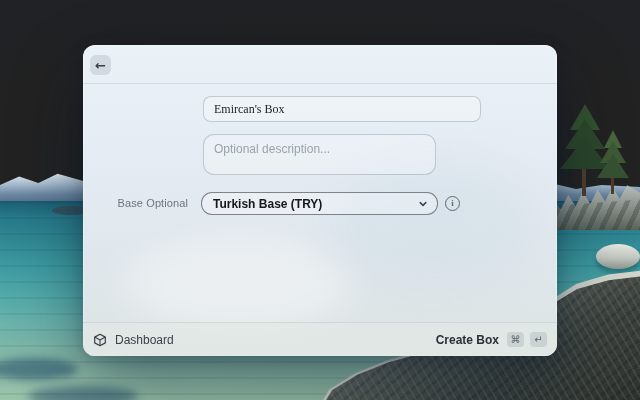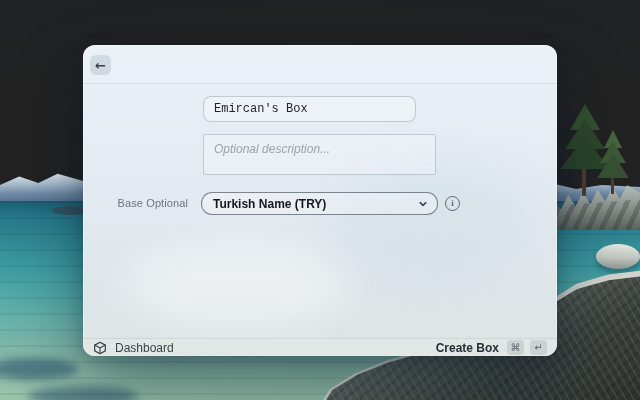--- a/index.html
+++ b/index.html
@@ -66,38 +66,38 @@
 
   .win-header{position:absolute;left:0;top:0;width:100%;height:38px;
     border-bottom:1px solid rgba(45,70,95,.10);}
   .back-btn{position:absolute;left:7px;top:10px;width:21px;height:20px;border-radius:6px;
     background:rgba(108,120,132,.18);display:flex;align-items:center;justify-content:center;
     color:#3a4046;font-size:13px;font-weight:600;cursor:pointer;
     font-family:"DejaVu Sans",sans-serif;line-height:1;}
 
   .field-label{position:absolute;left:0;width:105px;text-align:right;
     font-size:11px;color:#6d747b;font-weight:500;letter-spacing:.1px;}
-  .txt-input{position:absolute;left:120px;width:213px;height:26px;box-sizing:border-box;
+  .txt-input{position:absolute;left:120px;width:278px;height:26px;box-sizing:border-box;
     border:1px solid rgba(100,115,130,.32);border-radius:8px;background:rgba(255,255,255,.30);
     padding:0 10px;font-size:12px;font-weight:500;color:#212529;outline:none;
-    font-family:Liberation Mono, monospace;}
+    font-family:Liberation Serif, serif;}
   .txt-area{position:absolute;left:120px;top:89px;width:233px;height:41px;box-sizing:border-box;
-    border:1px solid rgba(100,115,130,.32);border-radius:2px;background:rgba(255,255,255,.25);
+    border:1px solid rgba(100,115,130,.32);border-radius:11px;background:rgba(255,255,255,.25);
     padding:7px 10px;font-size:12px;color:#212529;resize:none;outline:none;
-    font-family:"Liberation Sans",sans-serif;font-style:italic;}
+    font-family:"Liberation Sans",sans-serif;}
   .txt-area::placeholder,.txt-input::placeholder{color:#9aa2ab;}
   .select{position:absolute;left:118px;top:147px;width:237px;height:23px;box-sizing:border-box;
     border:1px solid rgba(55,66,78,.62);border-radius:11px;background:rgba(255,255,255,.30);
     display:flex;align-items:center;justify-content:space-between;padding:0 9px 0 11px;
     font-size:12px;font-weight:700;color:#15181c;cursor:pointer;}
   .info-btn{position:absolute;left:362px;top:151px;width:13px;height:13px;border-radius:50%;
     border:1px solid #5f6871;color:#5f6871;display:flex;align-items:center;justify-content:center;
     font-size:9px;font-weight:700;font-family:"Liberation Serif",serif;cursor:pointer;line-height:1;}
 
-  .win-footer{position:absolute;left:0;bottom:0;width:100%;height:18px;box-sizing:border-box;
+  .win-footer{position:absolute;left:0;bottom:0;width:100%;height:34px;box-sizing:border-box;
     border-top:1px solid rgba(45,70,95,.10);background:rgba(226,232,229,.62);
     display:flex;align-items:center;padding:0 10px;}
   .footer-left{display:flex;align-items:center;gap:8px;}
   .footer-app{font-size:12px;color:#3c4147;}
   .footer-right{margin-left:auto;display:flex;align-items:center;gap:6px;cursor:pointer;text-align:right;}
   .footer-action{font-size:12px;font-weight:600;color:#2a2f35;margin-right:2px;}
   .kbd{min-width:17px;height:15px;padding:0 3px;border-radius:4px;box-sizing:border-box;
     background:rgba(108,118,128,.18);color:#5d646b;font-size:10px;line-height:1;
     display:flex;align-items:center;justify-content:center;font-family:"DejaVu Sans",sans-serif;}
 </style>
@@ -148,21 +148,21 @@
         <span>←</span>
       </div>
     </div>
 
     <input class="txt-input" style="top: 51px;" value="Emircan's Box">
 
     <textarea class="txt-area" placeholder="Optional description..." style=""></textarea>
 
     <div class="field-label" style="top:152px;">Base Optional</div>
     <div class="select">
-      <span>Turkish Name (TRY)</span>
+      <span>Turkish Base (TRY)</span>
       <svg width="10" height="10" viewBox="0 0 10 10">
         <path d="M2.2 3.6 L5 6.4 L7.8 3.6" fill="none" stroke="#3e444b" stroke-width="1.5" stroke-linecap="round" stroke-linejoin="round"></path>
       </svg>
     </div>
     <div class="info-btn">
       <span>i</span>
     </div>
 
     <div class="win-footer">
       <div class="footer-left">

